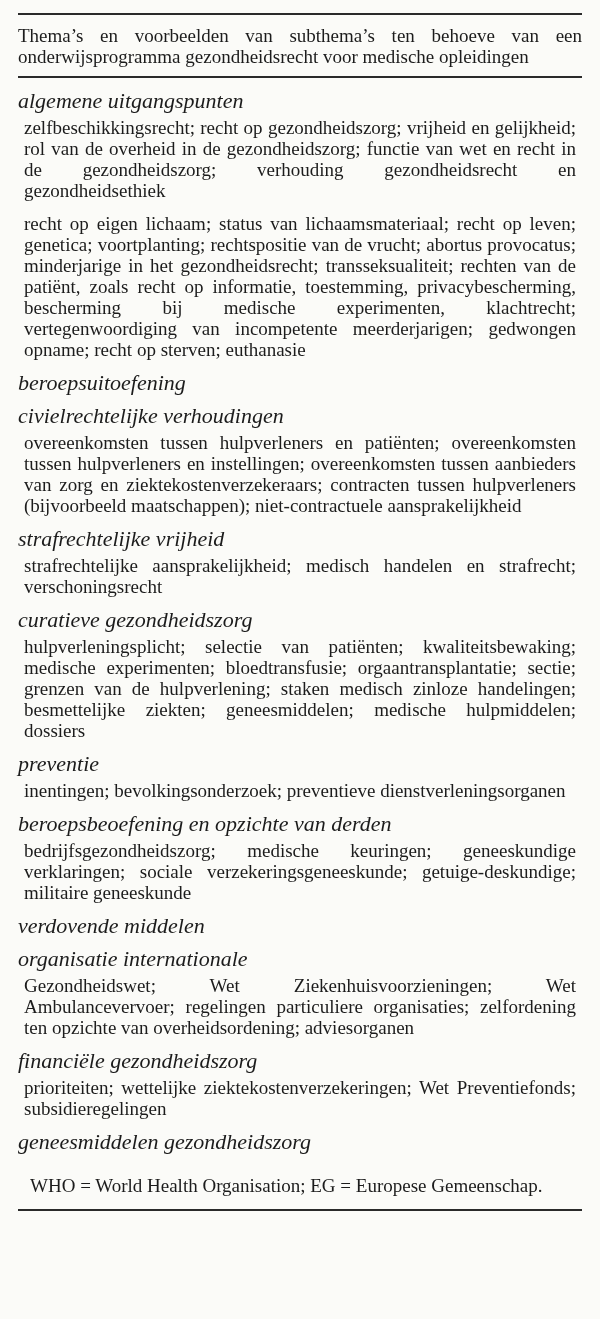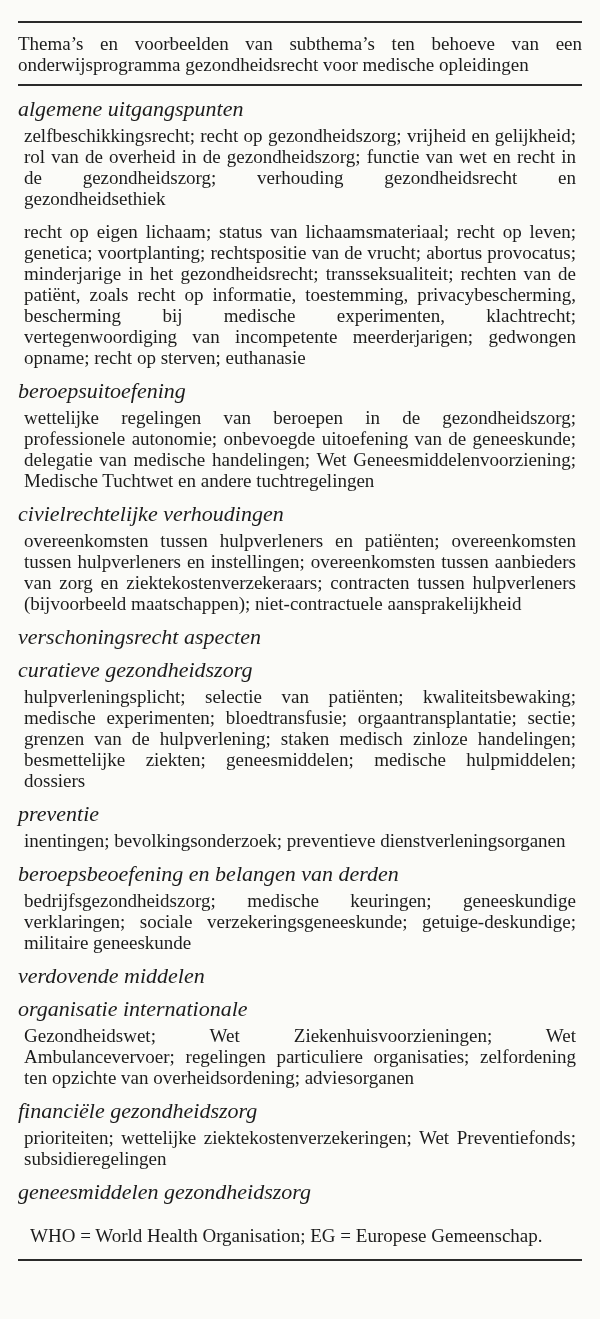--- a/index.html
+++ b/index.html
@@ -10,21 +10,21 @@
     width: 600px;
     height: 1319px;
     overflow: hidden;
     background: #fbfbf8;
     color: #1c1c1c;
     font-family: "Liberation Serif", "DejaVu Serif", serif;
     font-size: 19px;
     line-height: 21px;
   }
   .page {
-    padding: 8px 18px;
+    padding: 0 18px;
     box-sizing: border-box;
   }
   .rule {
     border: 0;
     border-top: 2px solid #2a2a2a;
     margin: 0;
   }
   .rule-top    { margin-top: 13px; }
   .rule-title  { margin-top: 9px; }
   .rule-bottom { margin-top: 13px; }
@@ -68,44 +68,44 @@
     <h2 class="section-heading">algemene uitgangspunten</h2>
     <p class="section-body">zelfbeschikkingsrecht; recht op gezondheidszorg; vrijheid en gelijkheid; rol van de overheid in de gezondheidszorg; functie van wet en recht in de gezondheidszorg; verhouding gezondheidsrecht en gezondheidsethiek</p>
   </div>
 
   <div class="section">
     <p class="section-body">recht op eigen lichaam; status van lichaamsmateriaal; recht op leven; genetica; voortplanting; rechtspositie van de vrucht; abortus provocatus; minderjarige in het gezondheidsrecht; transseksualiteit; rechten van de patiënt, zoals recht op informatie, toestemming, privacybescherming, bescherming bij medische experimenten, klachtrecht; vertegenwoordiging van incompetente meerderjarigen; gedwongen opname; recht op sterven; euthanasie</p>
   </div>
 
   <div class="section">
     <h2 class="section-heading">beroepsuitoefening</h2>
-    <p class="section-body">wettelijke regelingen van beroepen in de gezondheidszorg; professionele autonomie; onbevoegde uitoefening van de geneeskunde; delegatie van medische handelingen; Wet Geneesmiddelenvoorziening; Medische Tuchtwet en andere tuchtregelingen</p>
   </div>
 
   <div class="section">
     <h2 class="section-heading">civielrechtelijke verhoudingen</h2>
     <p class="section-body">overeenkomsten tussen hulpverleners en patiënten; overeenkomsten tussen hulpverleners en instellingen; overeenkomsten tussen aanbieders van zorg en ziektekostenverzekeraars; contracten tussen hulpverleners (bijvoorbeeld maatschappen); niet-contractuele aansprakelijkheid</p>
   </div>
 
   <div class="section">
-    <h2 class="section-heading">verschoningsrecht aspecten</h2>
+    <h2 class="section-heading">strafrechtelijke vrijheid</h2>
+    <p class="section-body">strafrechtelijke aansprakelijkheid; medisch handelen en strafrecht; verschoningsrecht</p>
   </div>
 
   <div class="section">
     <h2 class="section-heading">curatieve gezondheidszorg</h2>
     <p class="section-body">hulpverleningsplicht; selectie van patiënten; kwaliteitsbewaking; medische experimenten; bloedtransfusie; orgaantransplantatie; sectie; grenzen van de hulpverlening; staken medisch zinloze handelingen; besmettelijke ziekten; geneesmiddelen; medische hulpmiddelen; dossiers</p>
   </div>
 
   <div class="section">
     <h2 class="section-heading">preventie</h2>
     <p class="section-body">inentingen; bevolkingsonderzoek; preventieve dienstverleningsorganen</p>
   </div>
 
   <div class="section">
-    <h2 class="section-heading">beroepsbeoefening en belangen van derden</h2>
+    <h2 class="section-heading">beroepsbeoefening en opzichte van derden</h2>
     <p class="section-body">bedrijfsgezondheidszorg; medische keuringen; geneeskundige verklaringen; sociale verzekeringsgeneeskunde; getuige-deskundige; militaire geneeskunde</p>
   </div>
 
   <div class="section">
     <h2 class="section-heading">verdovende middelen</h2>
   </div>
 
   <div class="section">
     <h2 class="section-heading">organisatie internationale</h2>
     <p class="section-body">Gezondheidswet; Wet Ziekenhuisvoorzieningen; Wet Ambulancevervoer; regelingen particuliere organisaties; zelfordening ten opzichte van overheidsordening; adviesorganen</p>

